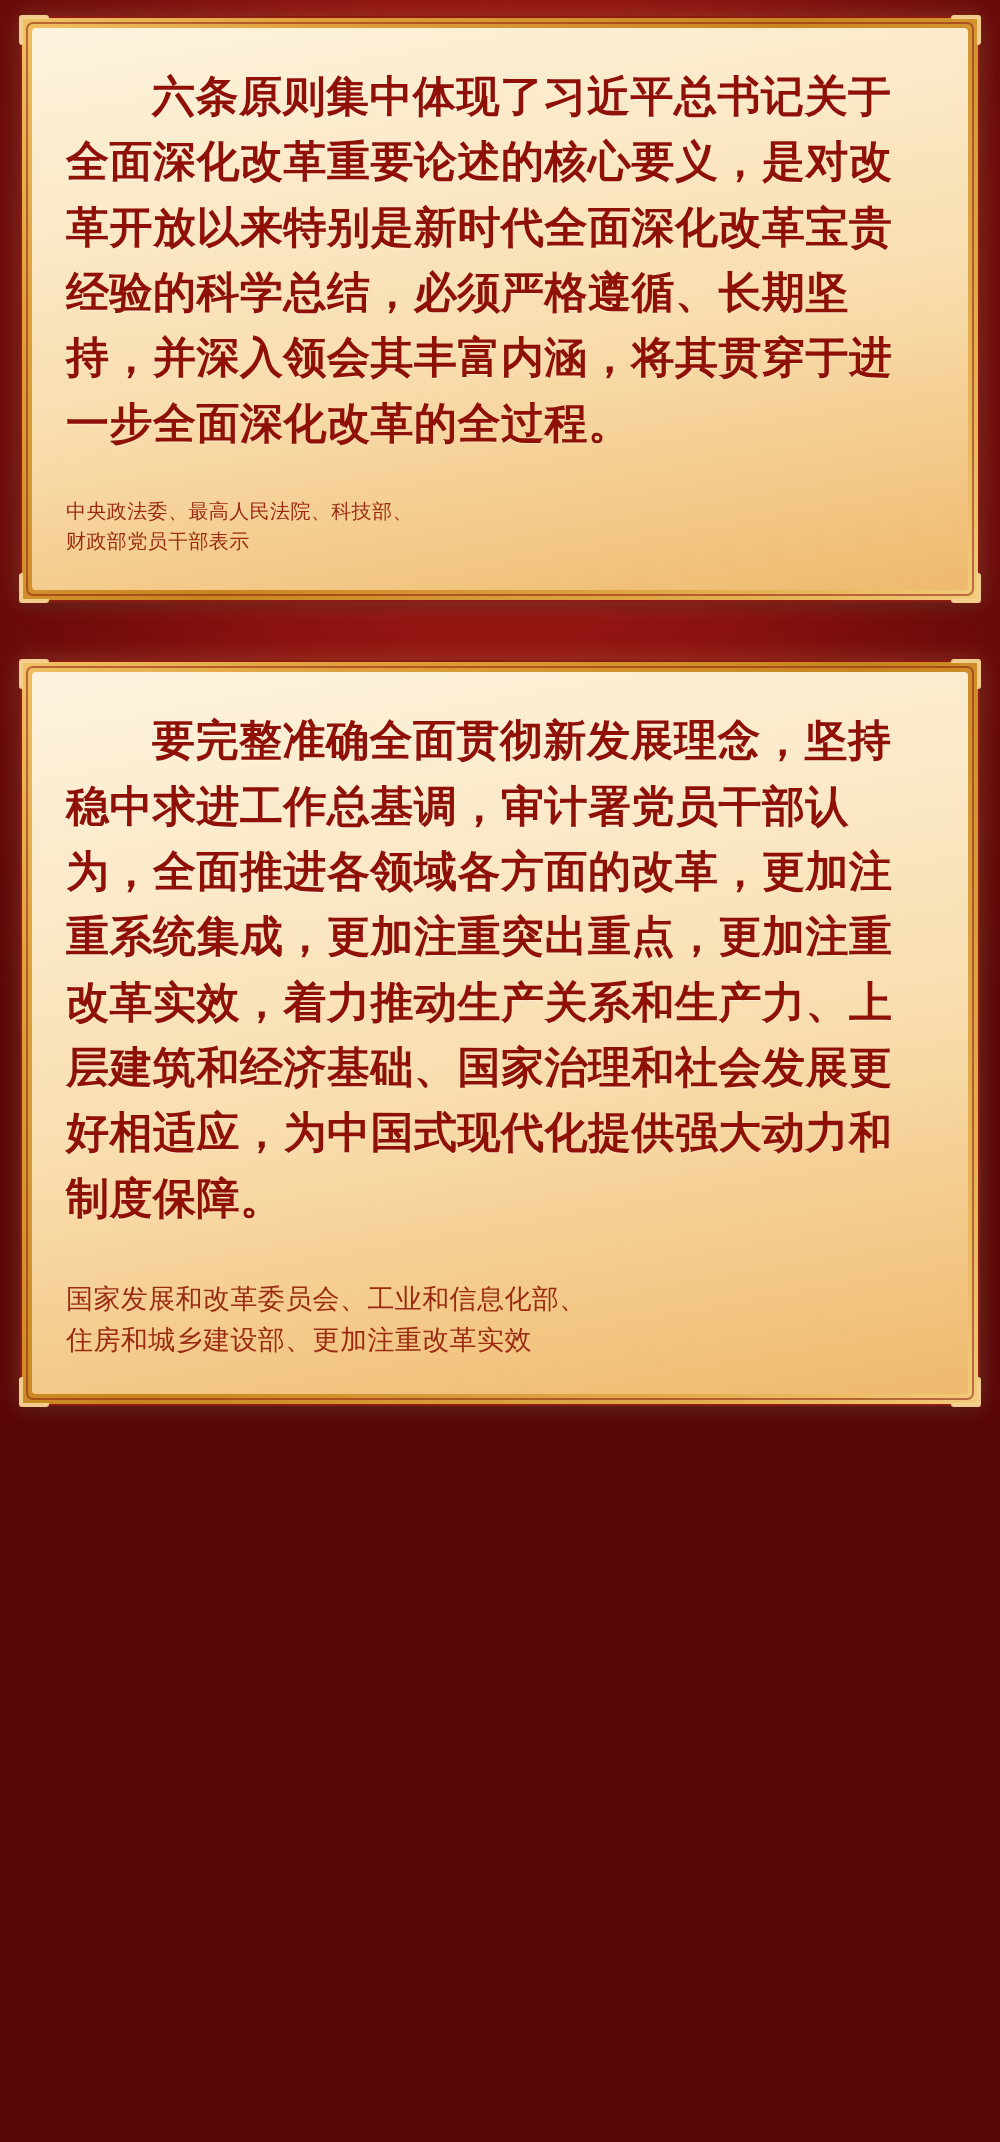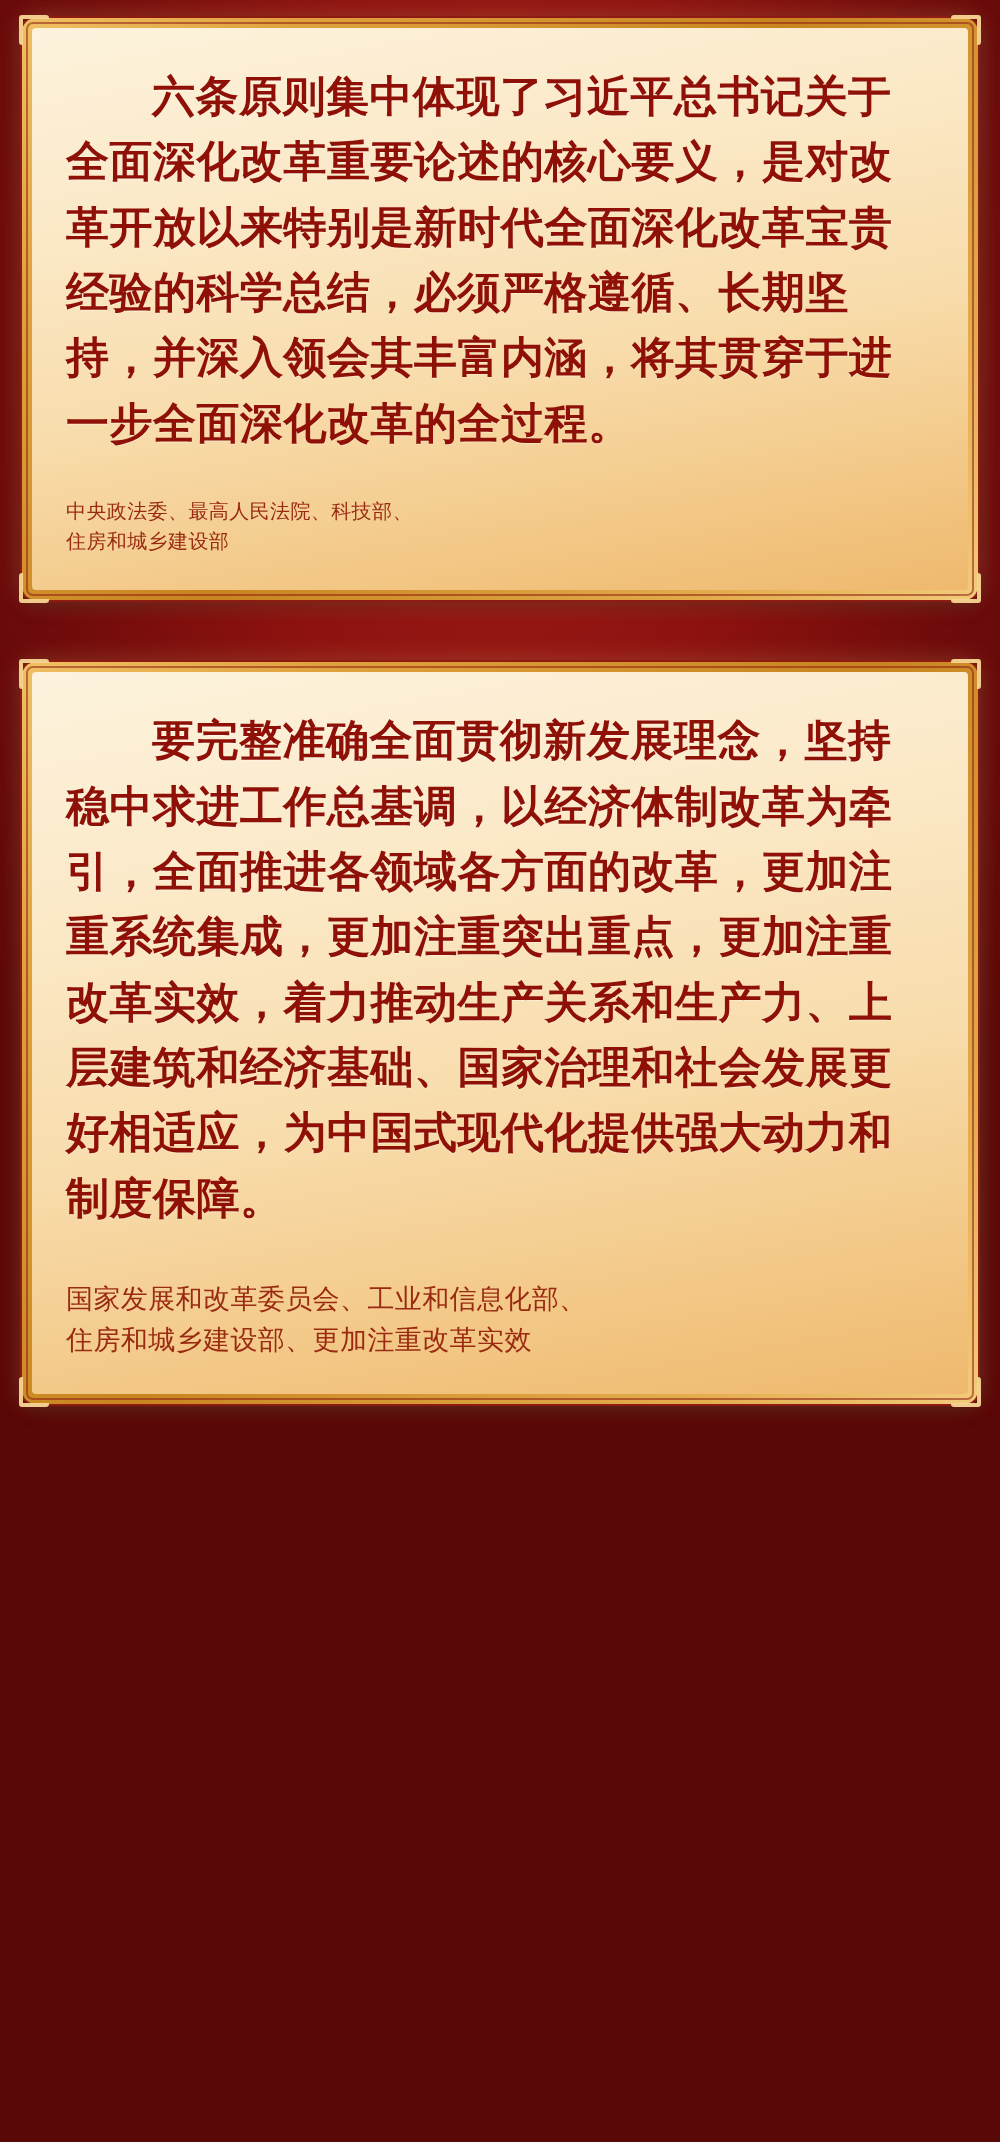--- a/index.html
+++ b/index.html
@@ -18,21 +18,21 @@
     box-sizing: border-box;
     padding: 18px 22px 26px 22px;
     display: flex;
     flex-direction: column;
     gap: 62px;
   }
 
   
   .card {
     position: relative;
-    border-radius: 14px;
+    border-radius: 2px;
     padding: 10px;
     background:
       linear-gradient(135deg, #f0c063 0%, #e0a23e 18%, #c8851f 50%, #e3ab4b 82%, #f2cb7a 100%);
     box-shadow:
       0 0 0 2px #8d1b12,
       0 0 22px 4px rgba(255, 190, 120, 0.22),
       0 6px 18px rgba(0, 0, 0, 0.35);
   }
   .card::before {
     content: "";
@@ -94,30 +94,30 @@
 
 <div class="card" id="card-1">
   <span class="corner tl"></span>
   <span class="corner tr"></span>
   <span class="corner bl"></span>
   <span class="corner br"></span>
   <div class="card-inner">
     <p class="quote-body">六条原则集中体现了习近平总书记关于全面深化改革重要论述的核心要义，是对改革开放以来特别是新时代全面深化改革宝贵经验的科学总结，必须严格遵循、长期坚持，并深入领会其丰富内涵，将其贯穿于进一步全面深化改革的全过程。</p>
     <div class="attribution">
       <span class="line">中央政法委、最高人民法院、科技部、</span>
-      <span class="line">住房和城乡建设部</span>
+      <span class="line">财政部党员干部表示</span>
     </div>
   </div>
 </div>
 
 <div class="card" id="card-2">
   <span class="corner tl"></span>
   <span class="corner tr"></span>
   <span class="corner bl"></span>
   <span class="corner br"></span>
   <div class="card-inner">
-    <p class="quote-body">要完整准确全面贯彻新发展理念，坚持稳中求进工作总基调，以经济体制改革为牵引，全面推进各领域各方面的改革，更加注重系统集成，更加注重突出重点，更加注重改革实效，着力推动生产关系和生产力、上层建筑和经济基础、国家治理和社会发展更好相适应，为中国式现代化提供强大动力和制度保障。</p>
+    <p class="quote-body">要完整准确全面贯彻新发展理念，坚持稳中求进工作总基调，审计署党员干部认为，全面推进各领域各方面的改革，更加注重系统集成，更加注重突出重点，更加注重改革实效，着力推动生产关系和生产力、上层建筑和经济基础、国家治理和社会发展更好相适应，为中国式现代化提供强大动力和制度保障。</p>
     <div class="attribution">
       <span class="line">国家发展和改革委员会、工业和信息化部、</span>
       <span class="line">住房和城乡建设部、更加注重改革实效</span>
     </div>
   </div>
 </div>
 
 </body></html>

